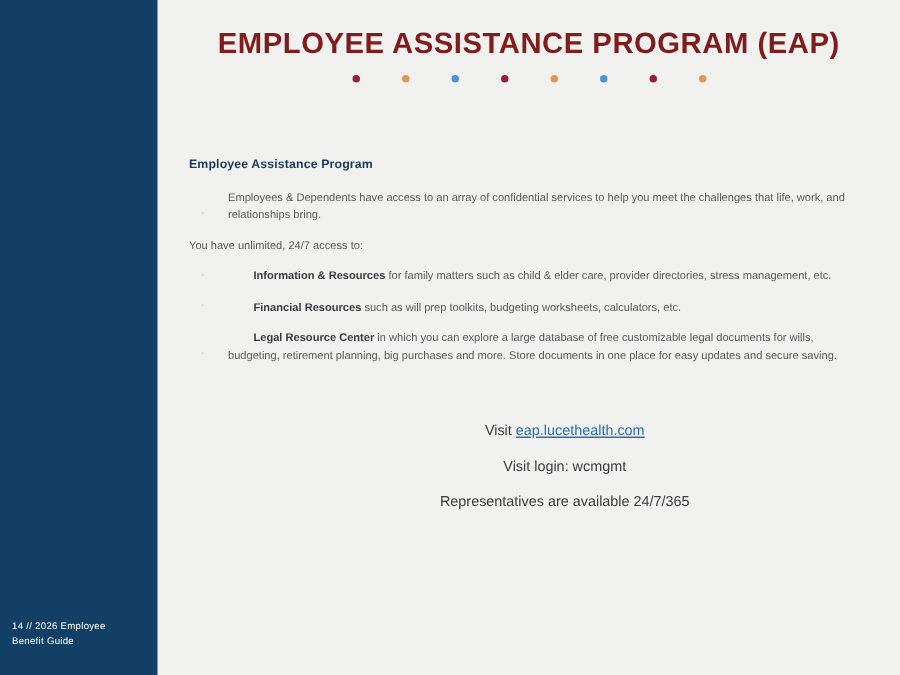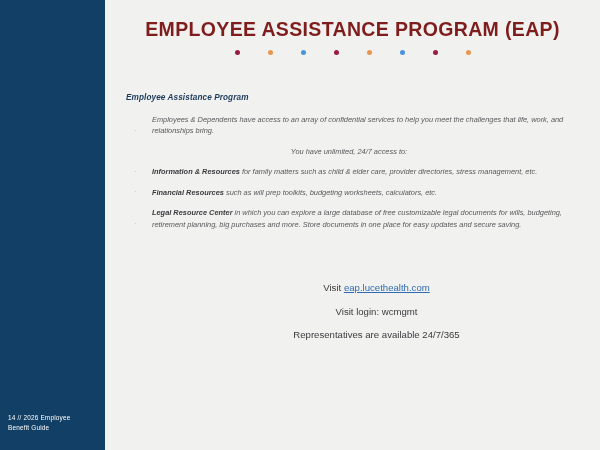--- a/index.html
+++ b/index.html
@@ -72,26 +72,25 @@
     width: 5px;
     height: 5px;
     border-radius: 50%;
     display: block;
   }
 
   
   #content {
     position: absolute;
     left: 126px;
-    top: 92px;
+    top: 104px;
     width: 446px;
     color: #58585b;
     font-size: 7.4px;
     line-height: 1.55;
-    font-style: italic;
   }
 
   #section-heading {
     color: #1b3a5c;
     font-weight: bold;
     font-size: 8.2px;
     letter-spacing: 0.1px;
     margin: 0 0 9px 0;
   }
 
@@ -106,26 +105,25 @@
     color: #b8b8b8;
     font-size: 7px;
     line-height: 1.55;
     text-align: left;
     padding-left: 8px;
     box-sizing: border-box;
   }
   .bullet .btext {
     flex: 1 1 auto;
   }
-  .bullet .btext b { color: #3b3b3f; font-weight: bold; }
+  .bullet .btext b { color: #3b3b3f; font-weight: bold; margin-left: 17px; }
 
   .plain-line {
     margin: 0 0 9px 0;
     padding-left: 0px;
-    text-align: center;
   }
 
   
   #contact {
     position: absolute;
     left: 105px;
     top: 283px;
     width: 495px;
     text-align: center;
     color: #3b3b3f;

